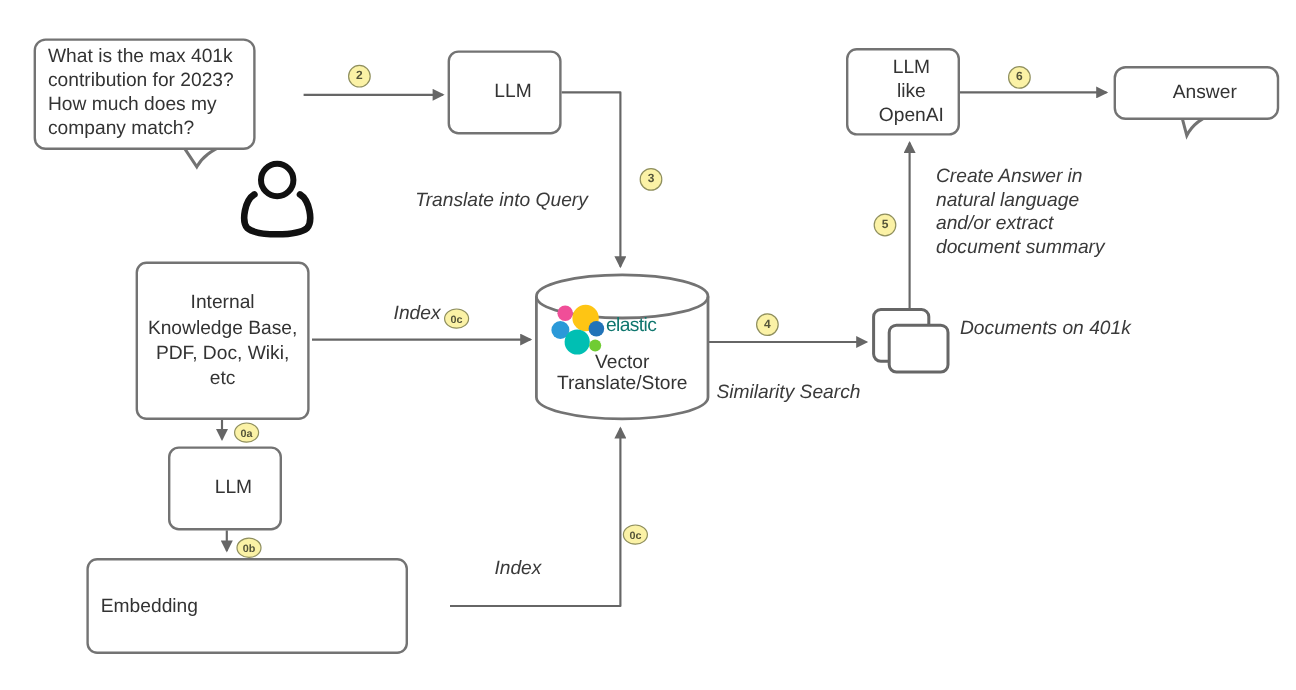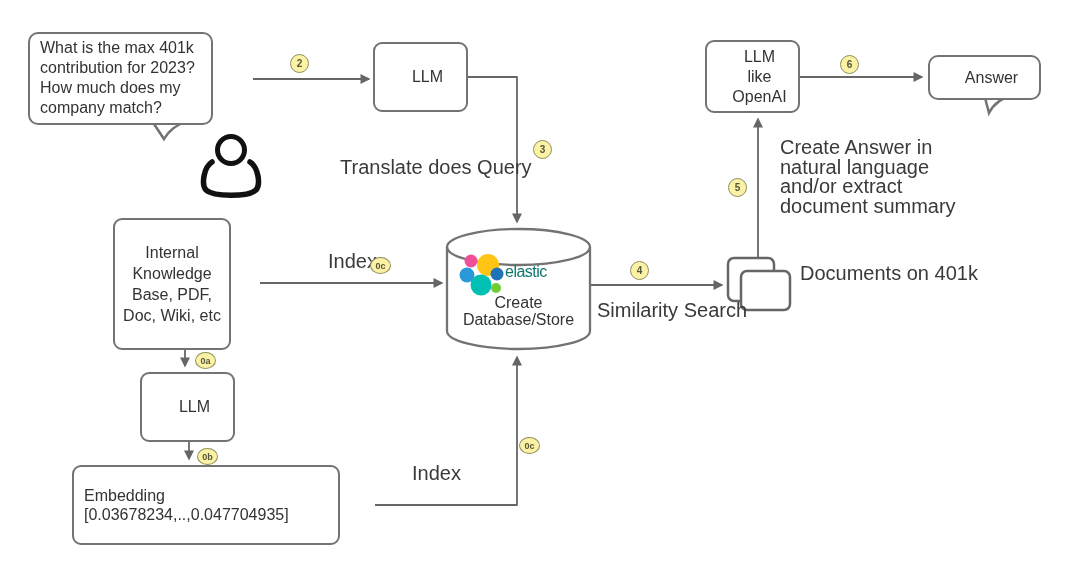--- a/index.html
+++ b/index.html
@@ -9,21 +9,21 @@
   }
   svg.layer{position:absolute;left:0;top:0;z-index:1;}
   .node{
     position:absolute;z-index:2;background:#fff;border:2.5px solid #737373;
     border-radius:9px;box-sizing:border-box;display:flex;align-items:center;
     justify-content:center;text-align:center;font-size:16px;line-height:20px;color:#333;padding-left:14px;
   }
   .bubble{border-radius:10px;}
   .q-text{padding:4px 10px;text-align:left;}
   .label{
-    position:absolute;z-index:2;font-size:20px;line-height:19.5px;color:#3a3a3a;white-space:nowrap;
+    position:absolute;z-index:2;font-size:16px;line-height:19.5px;color:#3a3a3a;white-space:nowrap;font-style:italic;
   }
   .multiline{white-space:pre-line;}
   .badge{
     position:absolute;z-index:4;box-sizing:border-box;background:#FBF2A6;border:1.5px solid #8F8F5E;
     border-radius:50%;display:flex;align-items:center;justify-content:center;
     font-size:10px;font-weight:bold;color:#55553A;
   }
   .badge.sm{width:19px;height:19px;}
   .badge.wd{width:21px;height:17px;font-size:9px;}
   .tails{z-index:3;}
@@ -87,54 +87,53 @@
   </svg>
 
   <div class="node bubble q-text left-align" style="left:28px;top:32px;width:185px;height:93px;align-items:flex-start;">
     <div>What is the max 401k contribution for 2023? How much does my company match?</div>
   </div>
 
   <div class="node" style="left:373px;top:42px;width:95px;height:70px;">
     <span>LLM</span>
   </div>
 
-  <div class="node" style="left:113px;top:218px;width:118px;height:132px;padding:0 8px;">
+  <div class="node" style="left:113px;top:218px;width:145px;height:132px;padding:0 8px;">
     <span style="line-height:21px;">Internal Knowledge Base, PDF, Doc, Wiki, etc</span>
   </div>
 
   <div class="node" style="left:140px;top:372px;width:95px;height:70px;">
     <span>LLM</span>
   </div>
 
   <div class="node left-align" style="left:72px;top:465px;width:268px;height:80px;padding-left:10px;">
     <div class="stack" style="line-height:19px;">
       <span>Embedding</span>
-      <span>[0.03678234,..,0.047704935]</span>
     </div>
   </div>
 
   <div class="node stack" style="left:705px;top:40px;width:95px;height:73px;">
     <div class="stack">
       <span>LLM</span>
       <span>like</span>
       <span>OpenAI</span>
     </div>
   </div>
 
-  <div class="node bubble" style="left:928px;top:55px;width:113px;height:45px;">
+  <div class="node bubble" style="left:928px;top:55px;width:138px;height:45px;">
     <span>Answer</span>
   </div>
 
   <div id="elastic-word" style="left:505px;top:263px;">elastic</div>
-  <div id="db-label" style="left:447px;top:294px;">Create Database/Store</div>
+  <div id="db-label" style="left:447px;top:294px;">Vector Translate/Store</div>
 
-  <div class="label" style="left:340px;top:158px;width:156px;text-align:center;">Translate does Query</div>
+  <div class="label" style="left:340px;top:158px;width:156px;text-align:center;">Translate into Query</div>
   <div class="label" style="left:328px;top:252px;">Index</div>
   <div class="label" style="left:412px;top:464px;">Index</div>
-  <div class="label" style="left:597px;top:301px;">Similarity Search</div>
+  <div class="label" style="left:597px;top:318px;">Similarity Search</div>
   <div class="label" style="left:800px;top:264px;">Documents on 401k</div>
   <div class="label multiline" style="left:780px;top:138px;white-space:pre-line;">Create Answer in
 natural language
 and/or extract
 document summary</div>
 
   <div class="badge sm" style="left:290px;top:54px;">2</div>
   <div class="badge sm" style="left:533px;top:140px;">3</div>
   <div class="badge sm" style="left:630px;top:261px;">4</div>
   <div class="badge sm" style="left:728px;top:178px;">5</div>

